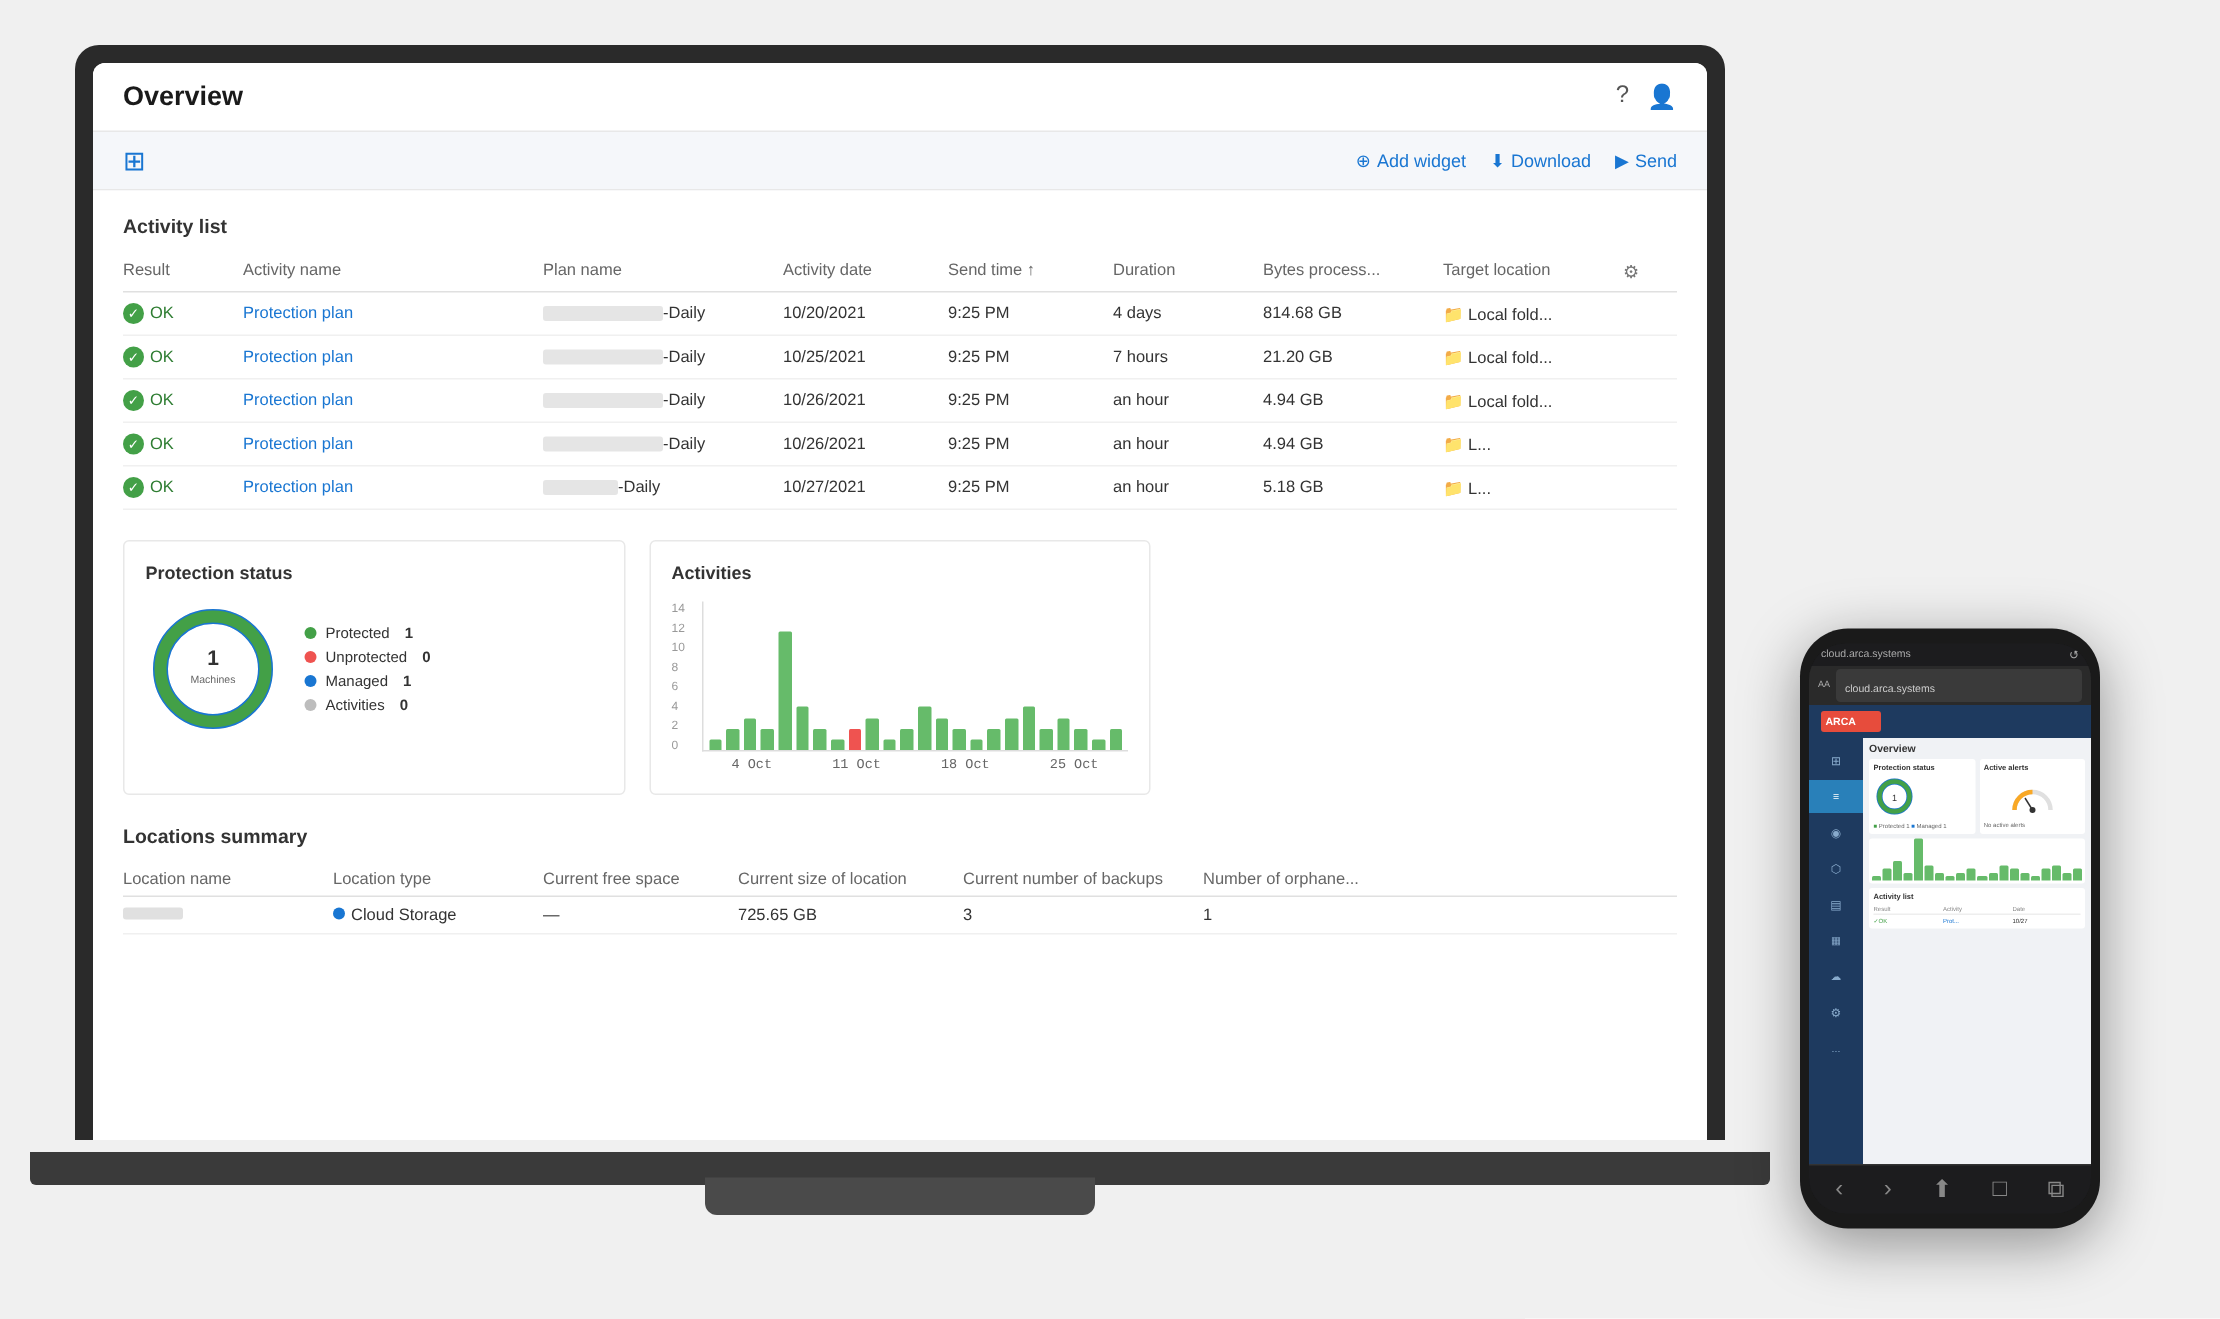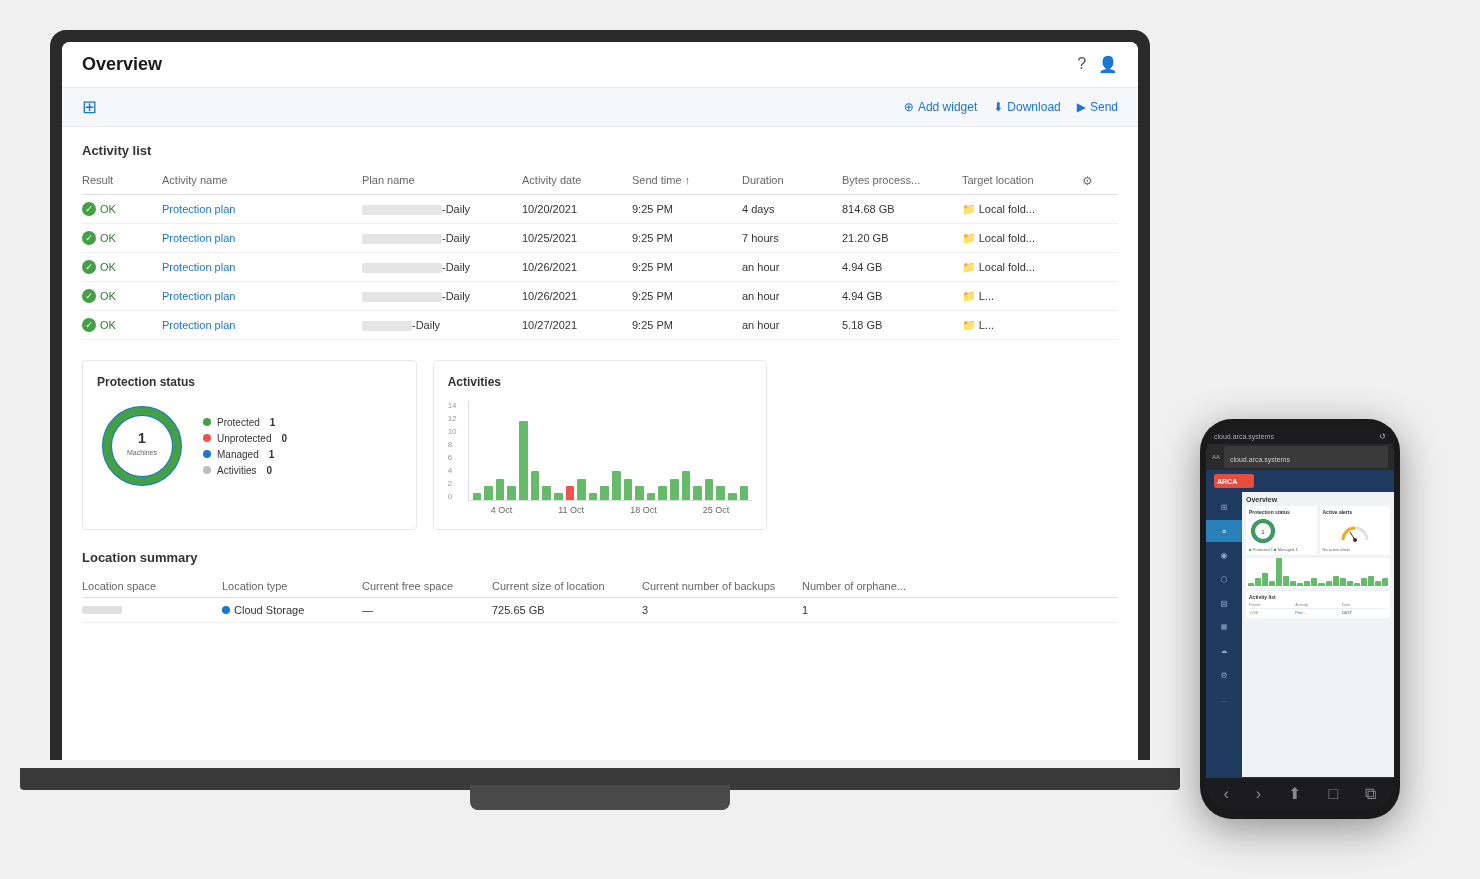--- a/index.html
+++ b/index.html
@@ -315,20 +315,21 @@
 
     .chart-labels {
       display: flex;
       justify-content: space-around;
       margin-top: 4px;
     }
 
     .chart-label {
       font-size: 9px;
       color: #666;
+      font-family: Liberation Mono, monospace;
     }
 
     
     .alerts-empty {
       display: flex;
       flex-direction: column;
       align-items: center;
       justify-content: center;
       height: 100px;
       color: #aaa;
@@ -684,24 +685,24 @@
                 <span class="chart-label">11 Oct</span>
                 <span class="chart-label">18 Oct</span>
                 <span class="chart-label">25 Oct</span>
               </div>
             </div>
           </div>
 
 
         </div>
 
-        <div class="section-title">Location summary</div>
+        <div class="section-title">Locations summary</div>
         <div class="locations-table">
           <div class="loc-header">
-            <div class="loc-th">Location space</div>
+            <div class="loc-th">Location name</div>
             <div class="loc-th">Location type</div>
             <div class="loc-th">Current free space</div>
             <div class="loc-th">Current size of location</div>
             <div class="loc-th">Current number of backups</div>
             <div class="loc-th">Number of orphane...</div>
           </div>
           <div class="loc-row">
             <div class="loc-td">
               <span style="display:inline-block;width:40px;height:8px;background:#ccc;border-radius:2px;opacity:0.6;"></span>
             </div>

